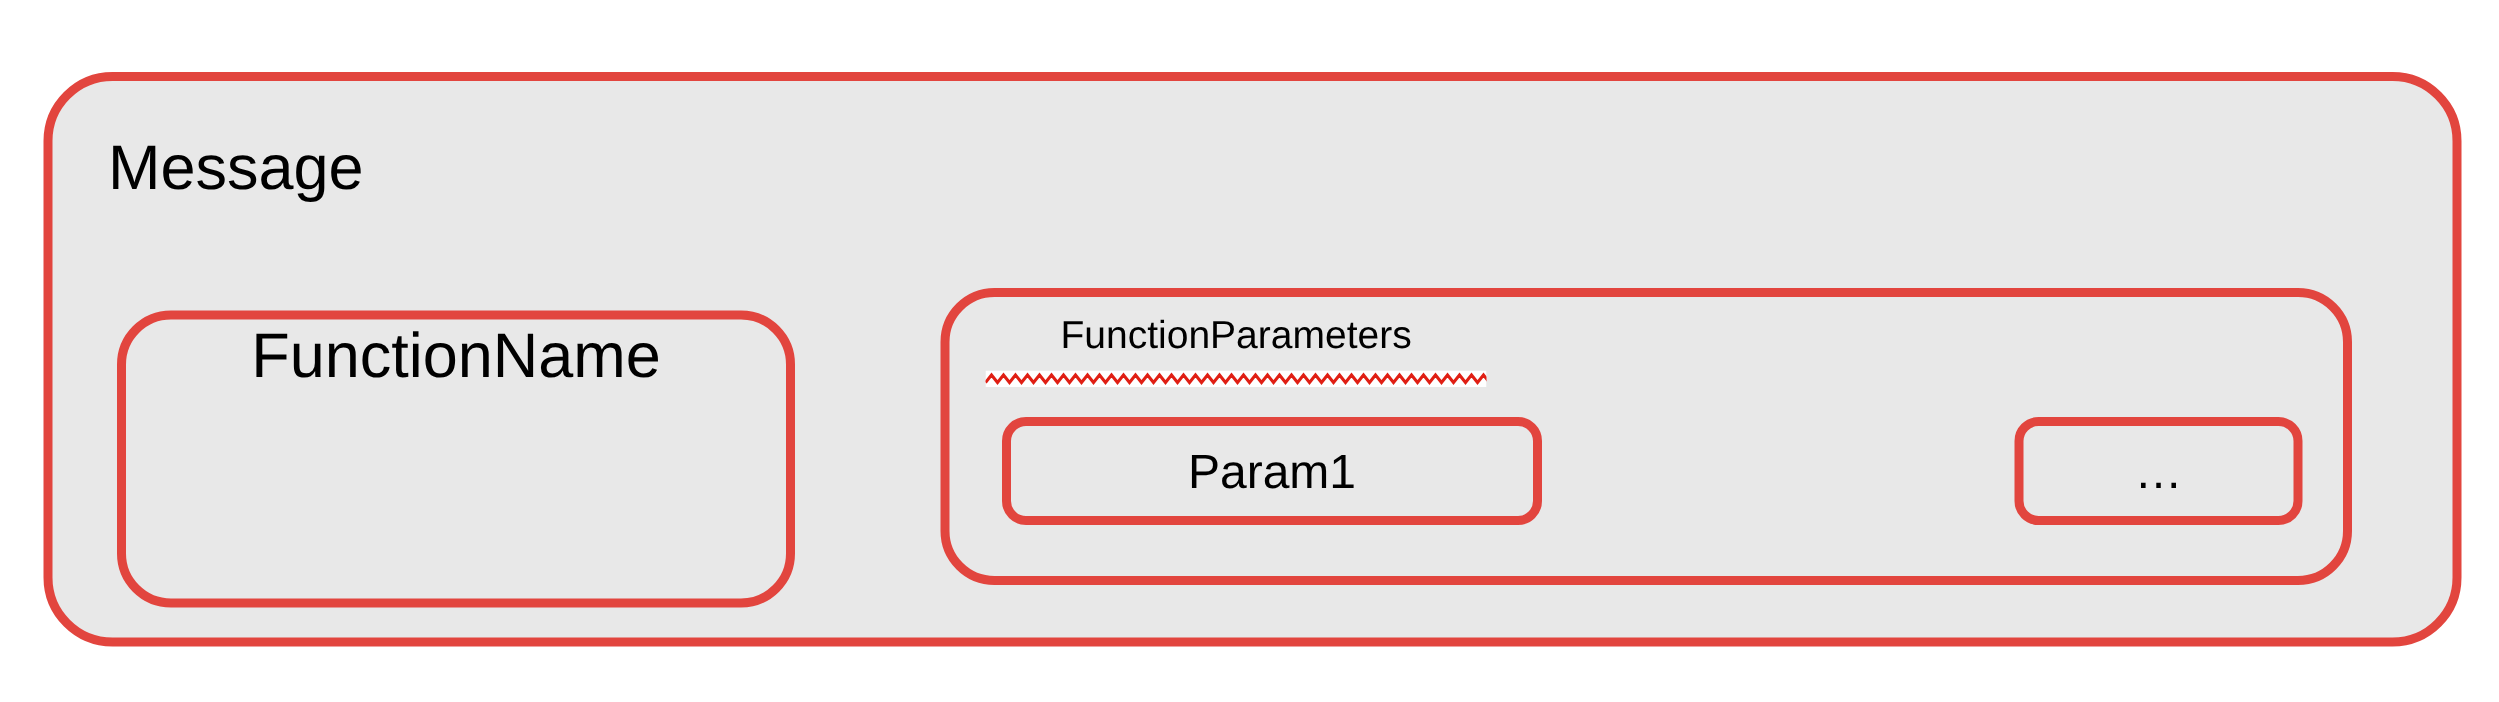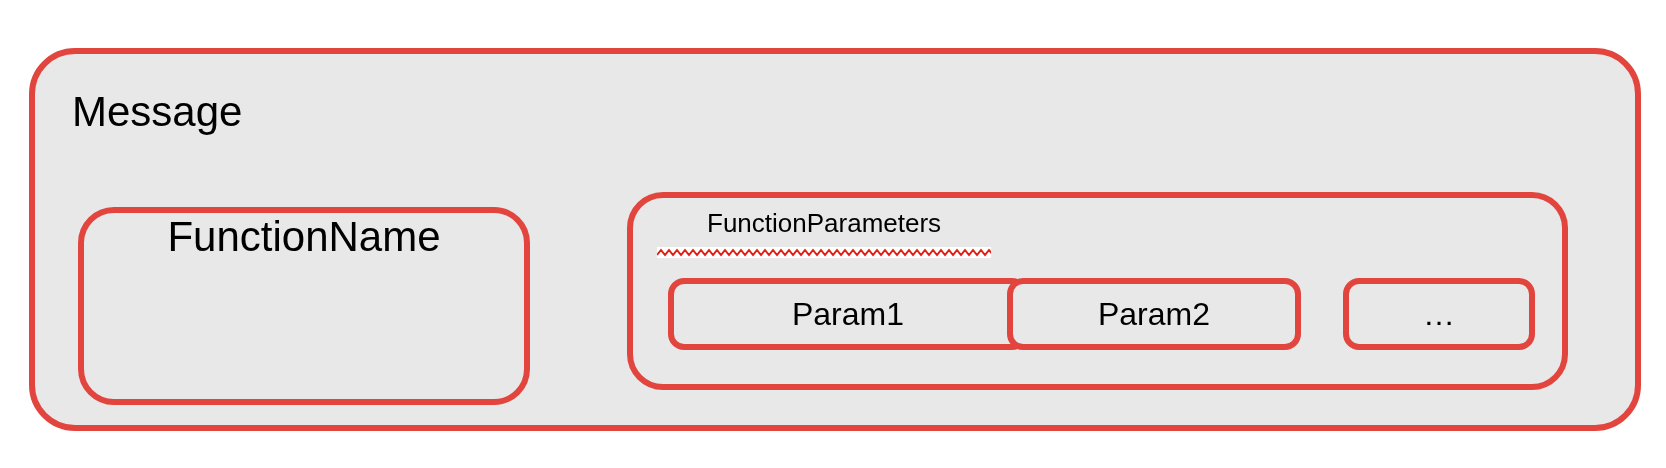--- a/index.html
+++ b/index.html
@@ -104,23 +104,20 @@
 
       <svg class="squiggle" width="334" height="11" viewBox="0 0 334 11">
         <rect x="0" y="0" width="334" height="11" fill="#ffffff"></rect>
         <path d="M0 8 L4 3 L8 8 L12 3 L16 8 L20 3 L24 8 L28 3 L32 8 L36 3 L40 8 L44 3 L48 8 L52 3 L56 8 L60 3 L64 8 L68 3 L72 8 L76 3 L80 8 L84 3 L88 8 L92 3 L96 8 L100 3 L104 8 L108 3 L112 8 L116 3 L120 8 L124 3 L128 8 L132 3 L136 8 L140 3 L144 8 L148 3 L152 8 L156 3 L160 8 L164 3 L168 8 L172 3 L176 8 L180 3 L184 8 L188 3 L192 8 L196 3 L200 8 L204 3 L208 8 L212 3 L216 8 L220 3 L224 8 L228 3 L232 8 L236 3 L240 8 L244 3 L248 8 L252 3 L256 8 L260 3 L264 8 L268 3 L272 8 L276 3 L280 8 L284 3 L288 8 L292 3 L296 8 L300 3 L304 8 L308 3 L312 8 L316 3 L320 8 L324 3 L328 8 L332 3 L336 8"></path>
       </svg>
 
       <div class="box param p1">
         <span>Param1</span>
       </div>
 
-      <div class="box param p2">
-        <span>Param2</span>
-      </div>
 
       <div class="box param p3">
         <span>…</span>
       </div>
     </div>
 
   </div>
 </div>
 
 </body></html>

